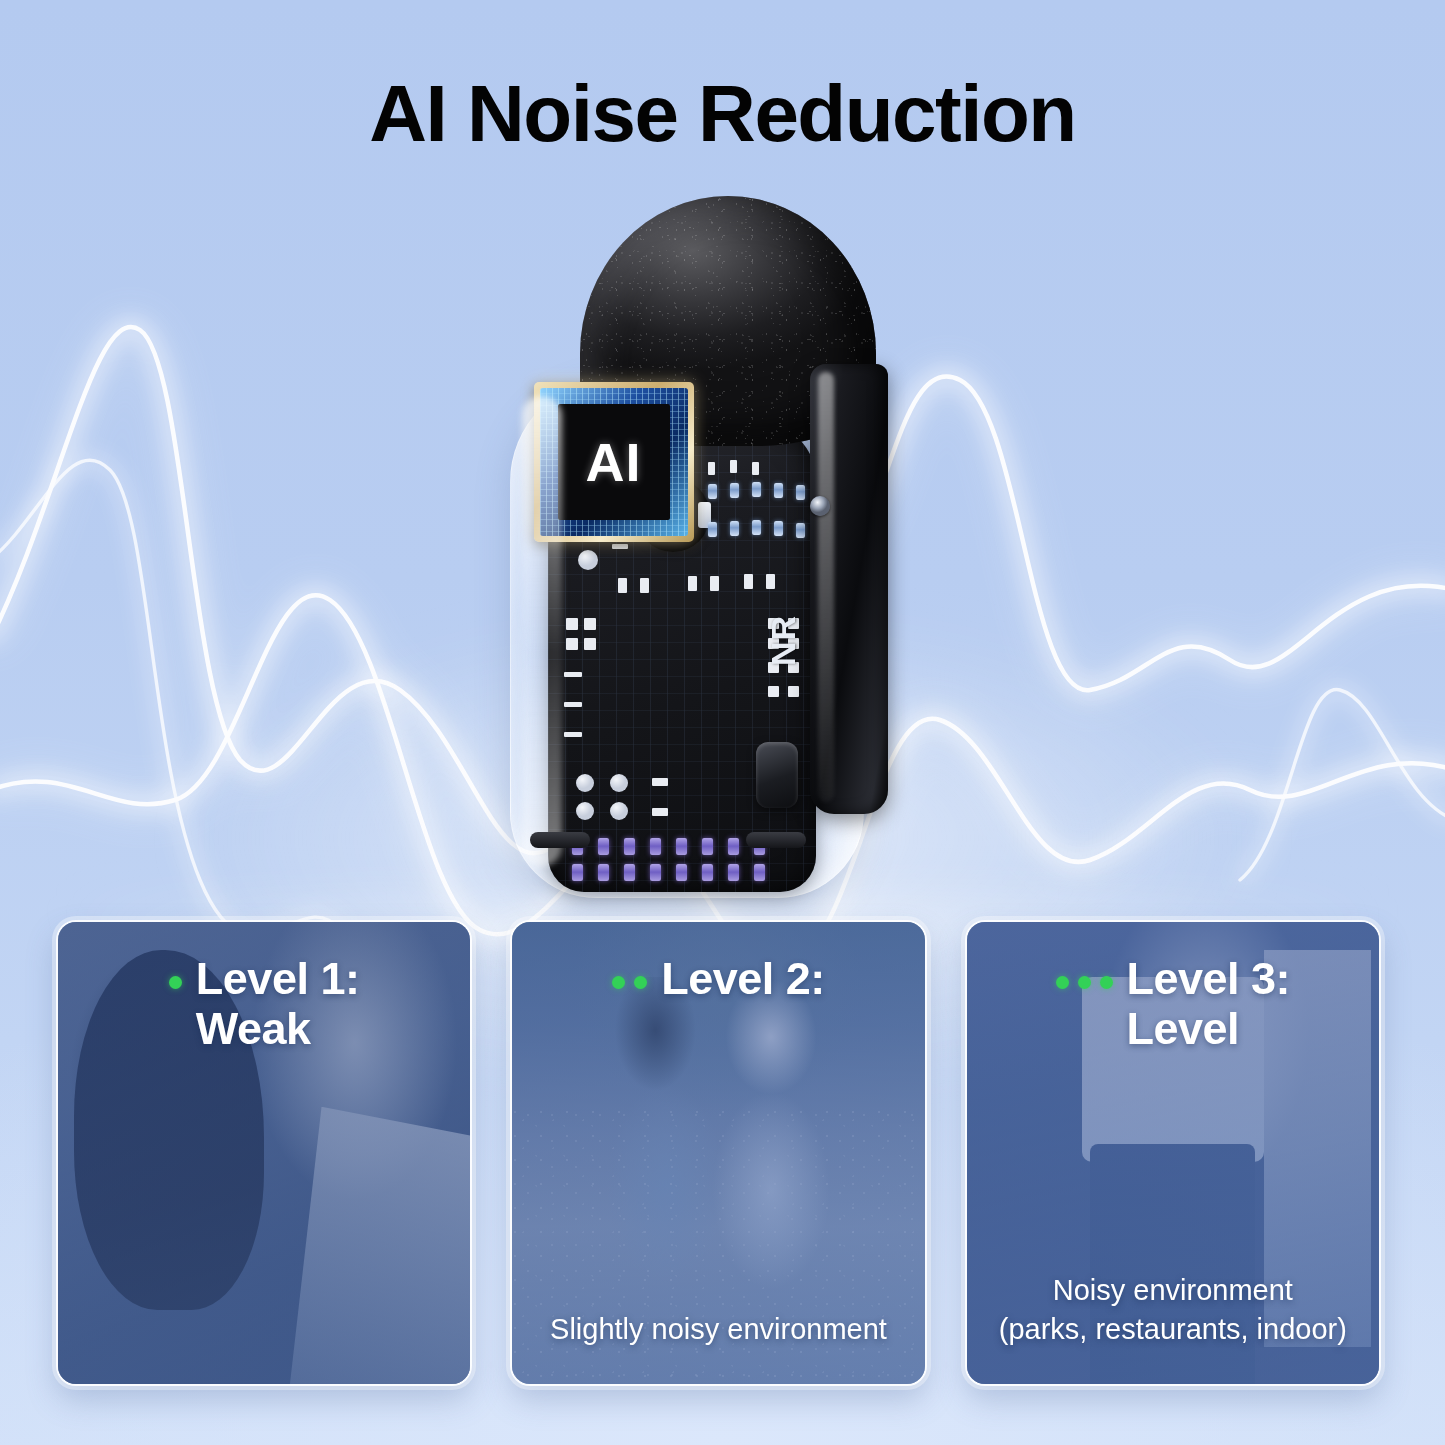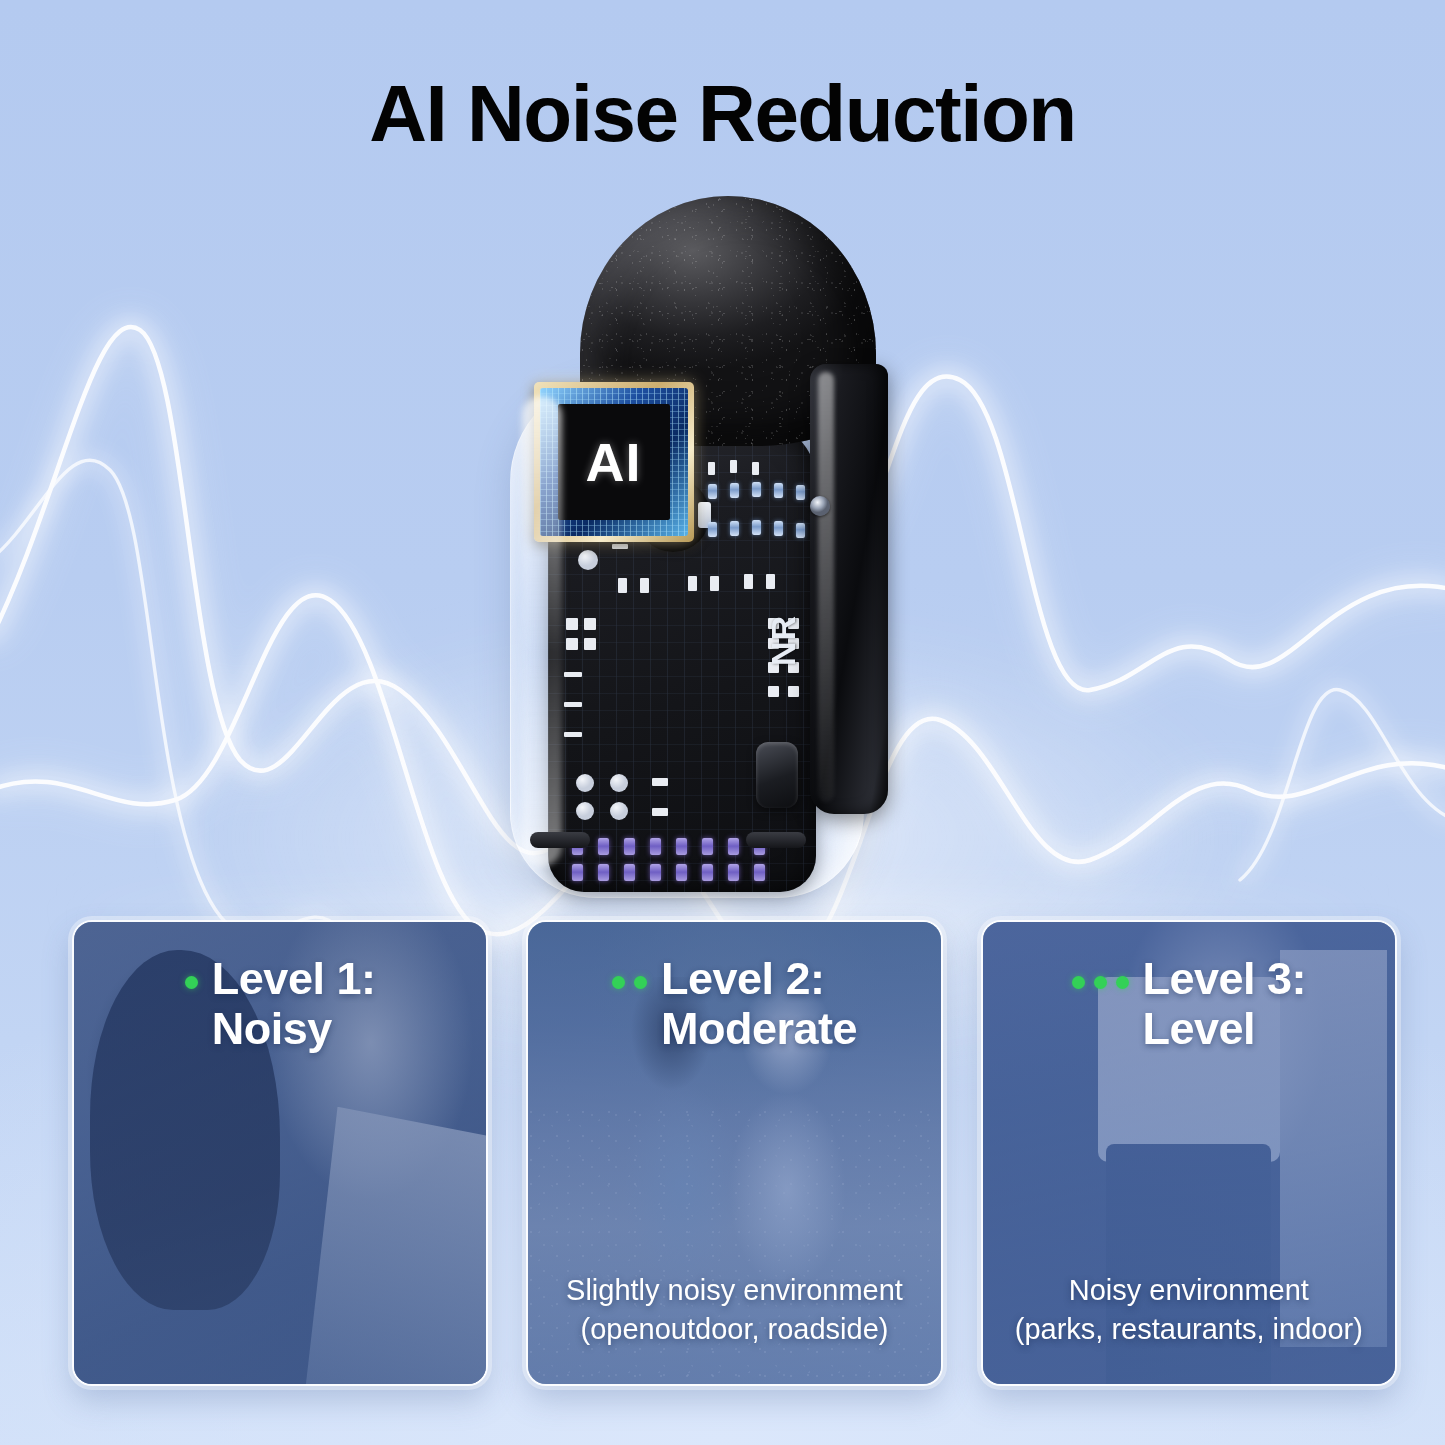--- a/index.html
+++ b/index.html
@@ -141,21 +141,21 @@
     text-shadow:0 1px 3px rgba(0,0,0,.55);}
   .nr-btn{position:absolute;left:268px;top:546px;width:42px;height:66px;border-radius:12px;z-index:8;
     background:linear-gradient(160deg,#4a4d56,#1b1d22 55%,#0d0e11);
     box-shadow:inset 0 2px 4px rgba(255,255,255,.18), 0 3px 8px rgba(0,0,0,.5);}
 
   
   .nub{position:absolute;width:60px;height:16px;border-radius:8px;z-index:7;
     background:linear-gradient(180deg,#3a3c43,#15161a);}
 
   
-  .cards{position:absolute;left:72px;top:920px;width:1325px;height:466px;z-index:8;
+  .cards{position:absolute;left:56px;top:920px;width:1325px;height:466px;z-index:8;
     display:flex;gap:38px;}
   .card{position:relative;flex:1;border-radius:20px;overflow:hidden;
     border:2px solid rgba(255,255,255,.9);
     box-shadow:0 0 0 4px rgba(255,255,255,.35), 0 14px 30px rgba(80,105,155,.28);}
   .card-photo{position:absolute;inset:0;}
   .card-tint{position:absolute;inset:0;}
   .card-body{position:absolute;inset:0;display:flex;flex-direction:column;
     align-items:center;justify-content:flex-start;padding:32px 18px 26px;box-sizing:border-box;}
   .card-title{display:flex;align-items:flex-start;justify-content:center;gap:14px;width:100%;}
   .dots{display:flex;gap:9px;padding-top:22px;flex:0 0 auto;}
@@ -374,44 +374,44 @@
       <div class="card-photo ph1">
         <div class="hair"></div>
       </div>
       <div class="card-tint t1"></div>
       <div class="card-body">
         <div class="card-title">
           <div class="dots">
             <span class="dot"></span>
           </div>
           <h3>
-            <span>Level 1:</span><br><span>Noisy</span>
+            <span>Level 1:</span><br><span>Weak</span>
           </h3>
         </div>
       </div>
     </div>
 
     <div class="card">
       <div class="card-photo ph2">
         <div class="figs"></div>
       </div>
       <div class="card-tint t2"></div>
       <div class="card-body">
         <div class="card-title">
           <div class="dots">
             <span class="dot"></span>
             <span class="dot"></span>
           </div>
           <h3>
-            <span>Level 2:</span><br><span>Moderate</span>
+            <span>Level 2:</span><br>
           </h3>
         </div>
       </div>
       <div class="card-desc">
-        <span>Slightly noisy environment</span><br><span>(openoutdoor, roadside)</span>
+        <span>Slightly noisy environment</span><br>
       </div>
     </div>
 
     <div class="card">
       <div class="card-photo ph3">
         <div class="sidefig"></div>
           <div class="top"></div>
           <div class="jeans"></div>
       </div>
       <div class="card-tint t3"></div>

